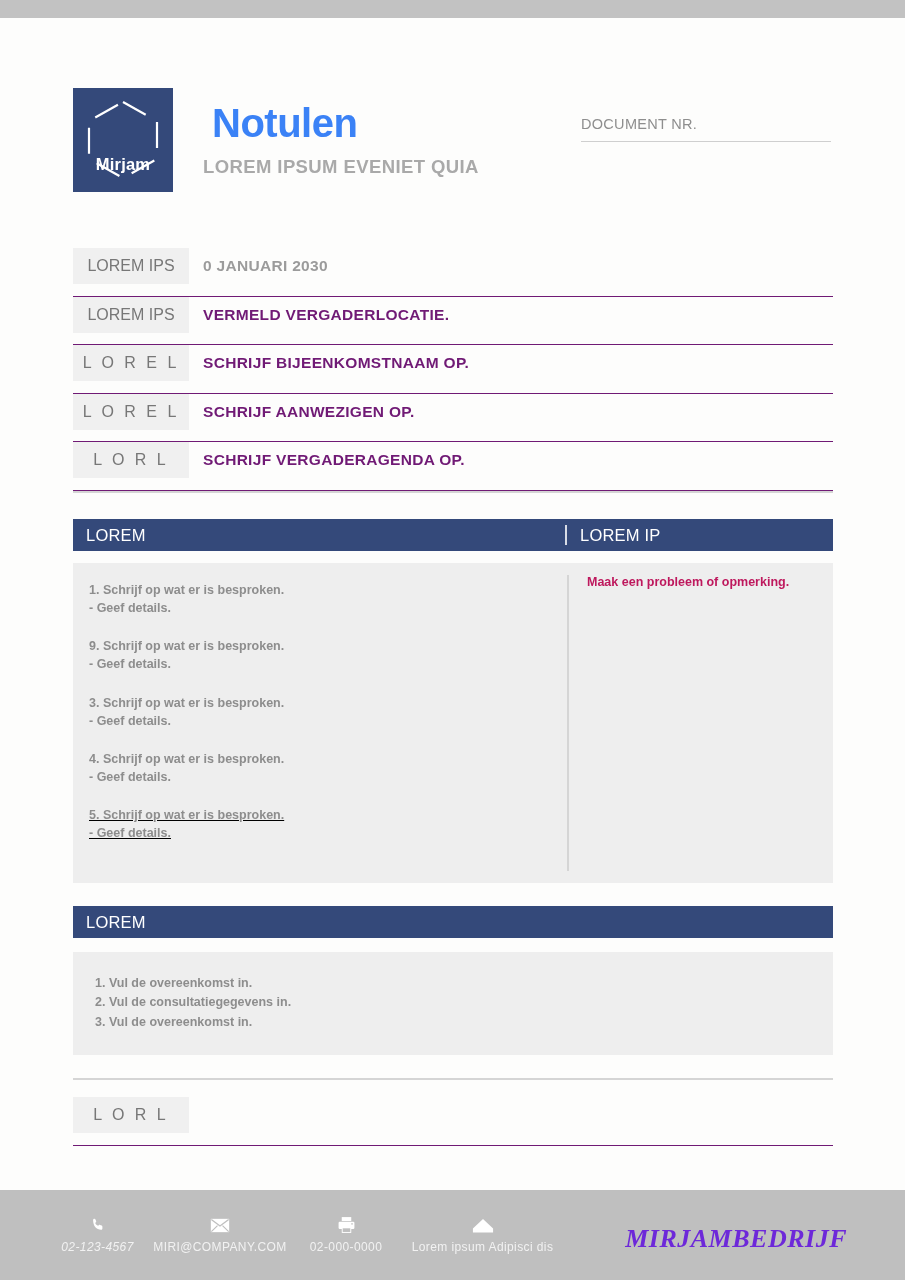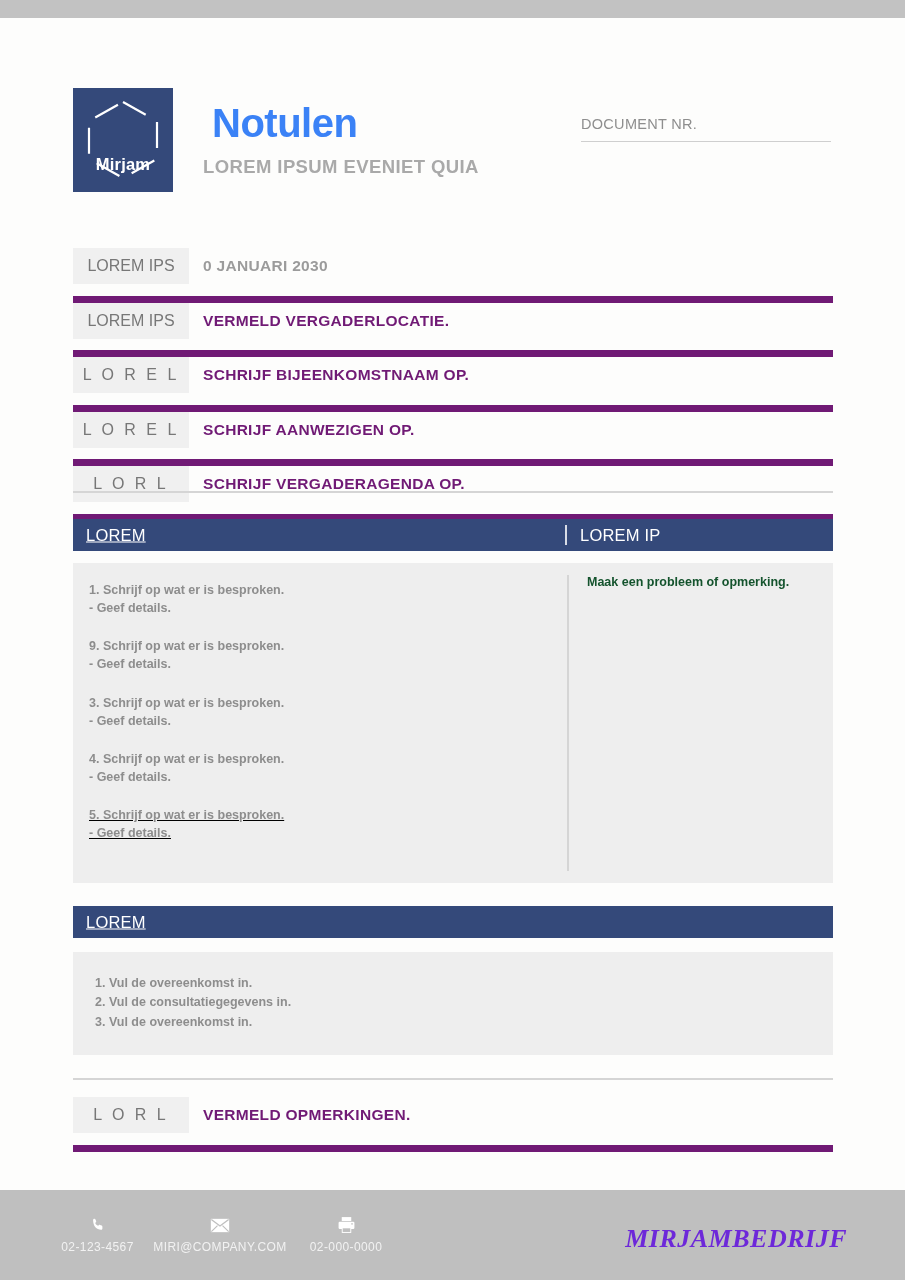--- a/index.html
+++ b/index.html
@@ -113,21 +113,21 @@
   
   .meta {
     position: absolute;
     left: 73px;
     top: 248px;
     width: 760px;
   }
   .meta-row {
     position: relative;
     height: 47.5px;
-    border-bottom: 7px solid #701a75;
+    border-bottom: 1px solid #701a75;
   }
   .meta-chip {
     position: absolute;
     left: 0; top: 0;
     width: 116px;
     height: 36px;
     background: #f0f0f0;
     color: #777777;
     font-size: 16px;
     display: flex;
@@ -166,21 +166,21 @@
     background: #34497a;
   }
   .bar-label {
     position: absolute;
     top: 50%;
     transform: translateY(-50%);
     color: #ffffff;
     font-size: 16.5px;
     letter-spacing: 0.2px;
   }
-  .bar-label.left { left: 13px; text-decoration: underline; }
+  .bar-label.left { left: 13px; }
   .bar-label.right { left: 507px; }
   .bar-divider {
     position: absolute;
     left: 492px;
     top: 6px;
     width: 2px;
     height: 20px;
     background: #d8dce6;
   }
 
@@ -213,21 +213,21 @@
     color: #8d8d8d;
     line-height: 1.45;
   }
   .note-sub { color: #8d8d8d; }
   .issue-text {
     position: absolute;
     left: 514px;
     top: 12px;
     font-size: 12.5px;
     font-weight: bold;
-    color: #14532d;
+    color: #be185d;
     text-align: center;
   }
   .agree-list {
     position: absolute;
     left: 22px;
     top: 22px;
   }
   .agree-item {
     font-size: 12.5px;
     font-weight: bold;
@@ -374,29 +374,28 @@
     <div class="agree-item">2. Vul de consultatiegegevens in.</div>
     <div class="agree-item">3. Vul de overeenkomst in.</div>
   </div>
 </div>
 
 <div class="rule-thick" style="top:1078px;"></div>
 
 <div class="meta" style="top:1097px;">
   <div class="meta-row">
     <div class="meta-chip" style="letter-spacing:3px;">L O R L</div>
-    <div class="meta-value">VERMELD OPMERKINGEN.</div>
   </div>
 </div>
 
 <div class="footer-band"></div>
 
 <div class="footer-items">
 
-  <div class="f-item" style="left:40px; top:26px; width:115px;">
+  <div class="f-item" style="left:40px; top:26px; width:115px;font-style:italic;">
     <span class="f-icon">
       <svg width="16" height="16" viewBox="0 0 24 24" fill="#ffffff">
         <path d="M6.6 2.5c.8 0 1.3.4 1.6 1.1l1 2.5c.3.7.1 1.4-.4 1.9l-1 1c.9 1.9 2.4 3.4 4.3 4.3l1-1c.5-.5 1.2-.7 1.9-.4l2.5 1c.7.3 1.1.8 1.1 1.6v2.6c0 1.1-.9 2-2 2C9.8 19.1 4.9 14.2 4.6 4.5c0-1.1.9-2 2-2z"></path>
       </svg>
     </span>
     <span class="f-text">02-123-4567</span>
   </div>
 
   <div class="f-item" style="left:140px; top:26px; width:160px;">
     <span class="f-icon">
@@ -415,15 +414,23 @@
         <rect x="6" y="1" width="12" height="5"></rect>
         <rect x="2" y="7" width="20" height="9" rx="1.5"></rect>
         <rect x="6" y="14" width="12" height="7" fill="#ffffff"></rect>
         <rect x="7.2" y="15.2" width="9.6" height="4.6" fill="#bfbfbf"></rect>
         <circle cx="19" cy="9.6" r="1" fill="#bfbfbf"></circle>
       </svg>
     </span>
     <span class="f-text">02-000-0000</span>
   </div>
 
+  <div class="f-item" style="left:395px; top:26px; width:175px;">
+    <span class="f-icon">
+      <svg width="22" height="15" viewBox="0 0 24 16" fill="#ffffff">
+        <path d="M12 1L23 11.2v4.3H1v-4.3z"></path>
+      </svg>
+    </span>
+    <span class="f-text">Lorem ipsum Adipisci dis</span>
+  </div>
 
   <div class="f-brand">MIRJAMBEDRIJF</div>
 </div>
 
 </body></html>

